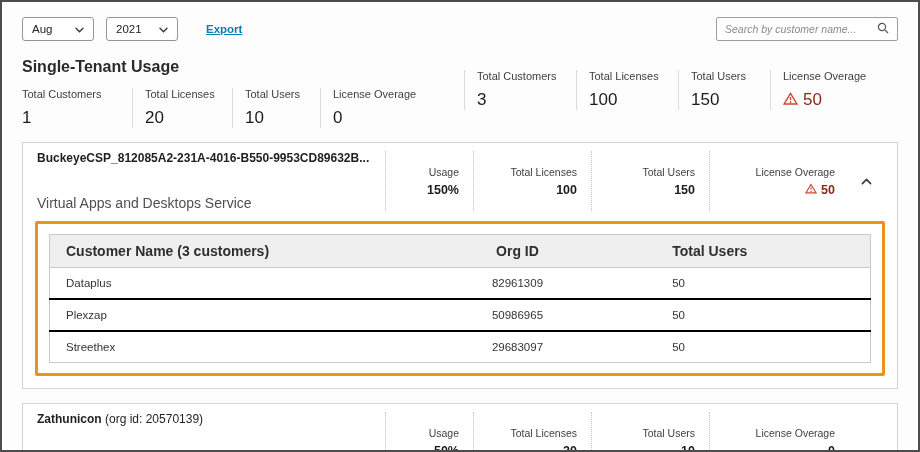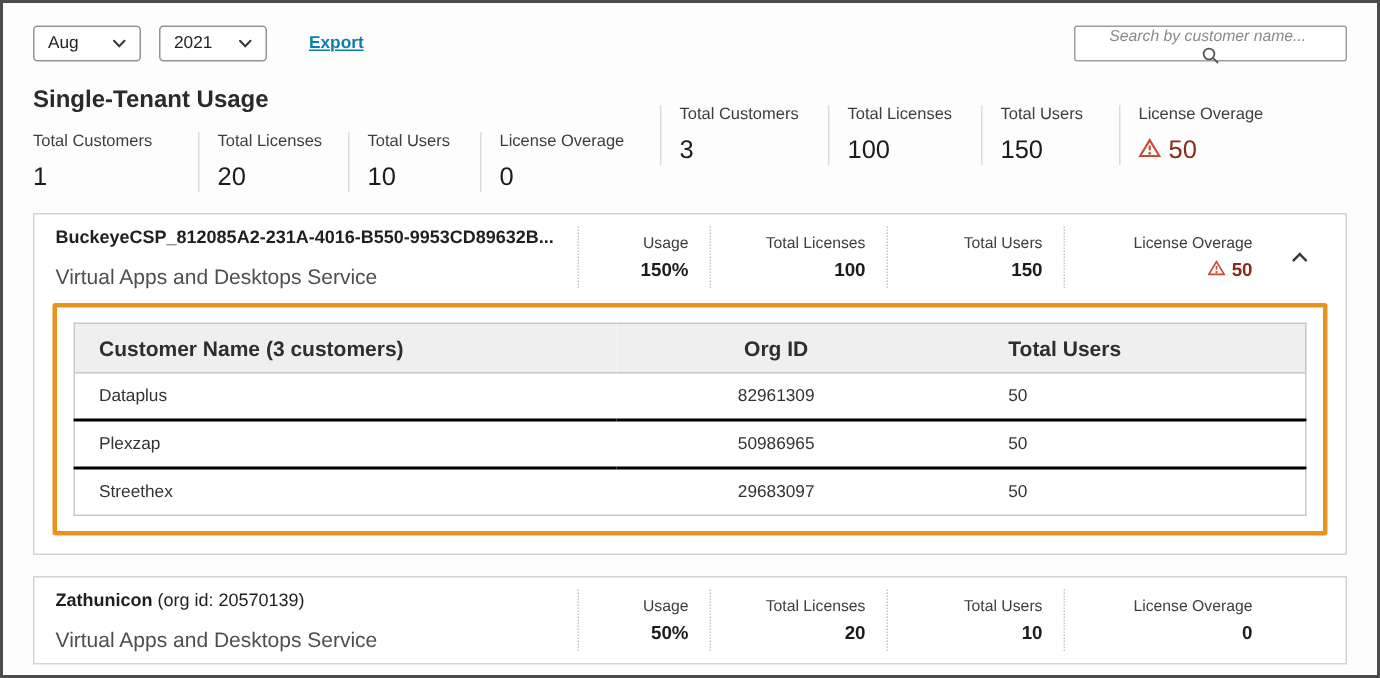--- a/index.html
+++ b/index.html
@@ -6,47 +6,47 @@
   body { font-family: "Liberation Sans", sans-serif; background: #ffffff; }
   .page { width: 920px; height: 452px; border: 2px solid #4c4c4c; background: #fdfdfd; overflow: hidden; }
 
   
   .topbar { display: flex; align-items: center; padding: 15px 20px 0 20px; }
   .dropdown { display: flex; align-items: center; justify-content: space-between; width: 72px; height: 24px;
     border: 1px solid #949494; border-radius: 3px; background: #fff; padding: 0 9px; font-size: 11.5px;
     color: #222; margin-right: 12px; cursor: pointer; }
   .export-link { font-size: 11.5px; color: #0b7fab; text-decoration: underline; font-weight: bold; margin-left: 16px; cursor: pointer; }
   .search { margin-left: auto; display: flex; align-items: center; width: 182px; height: 24px;
-    border: 1px solid #9e9e9e; border-radius: 2px; background: #fff; padding: 0 8px; flex-direction: column; }
+    border: 1px solid #9e9e9e; border-radius: 2px; background: #fff; padding: 0 8px; }
   .search input { border: none; outline: none; flex: 1; font-size: 10.5px; font-family: inherit; color: #333; background: transparent; min-width: 0; }
   .search input::placeholder { color: #8a8a8a; font-style: italic; }
 
   
-  .usage { display: flex; padding: 17px 20px 0 20px; }
+  .usage { display: flex; padding: 17px 20px 0 20px; gap: 24px; }
   .usage-section.single { width: 418px; }
   .usage-section.multi { flex: 1; }
   .usage-title { font-size: 16px; font-weight: bold; color: #2a2a2a; }
   .stats { display: flex; margin-top: 12px; }
   .stat { padding-left: 12px; border-left: 1px solid #dcdcdc; }
   .single .stat:nth-child(1) { width: 110px; border-left: none; padding-left: 0; }
   .single .stat:nth-child(2) { width: 100px; }
   .single .stat:nth-child(3) { width: 88px; }
   .single .stat:nth-child(4) { width: 118px; }
   .multi .stat:nth-child(1) { width: 112px; }
   .multi .stat:nth-child(2) { width: 102px; }
   .multi .stat:nth-child(3) { width: 92px; }
   .multi .stat:nth-child(4) { width: 122px; }
   .stat-label { font-size: 11px; color: #3e3e3e; }
   .stat-value { font-size: 17px; color: #1c1c1c; margin-top: 8px; display: flex; align-items: center; gap: 5px; }
   .warn-num { color: #8a2a1b; }
 
   
   .card { margin: 14px 20px 0 20px; border: 1px solid #d3d3d3; background: #fff; }
   .card-header { display: flex; align-items: stretch; padding: 8px 14px; cursor: pointer; }
-  .card-id { flex: 1; min-width: 0; padding-right: 10px; display: flex; flex-direction: column; justify-content: center; }
+  .card-id { flex: 1; min-width: 0; padding-right: 10px; display: flex; flex-direction: column; justify-content: center; gap: 19px; }
   .card-name { font-size: 12px; font-weight: bold; color: #1f1f1f; white-space: nowrap; overflow: hidden; }
   .card-name .normal { font-weight: normal; }
   .card-sub { font-size: 14px; color: #4f4f4f; margin-top: 11px; }
   .cstat { text-align: right; padding: 2px 14px; border-left: 1px dotted #c6c6c6; display: flex; flex-direction: column; justify-content: center; }
   .cstat.c-usage { width: 88px; }
   .cstat.c-lic   { width: 118px; }
   .cstat.c-users { width: 118px; }
   .cstat.c-over  { width: 140px; }
   .cl { font-size: 10.5px; color: #3e3e3e; }
   .cv { font-size: 12.5px; font-weight: bold; color: #1c1c1c; margin-top: 5px; }

